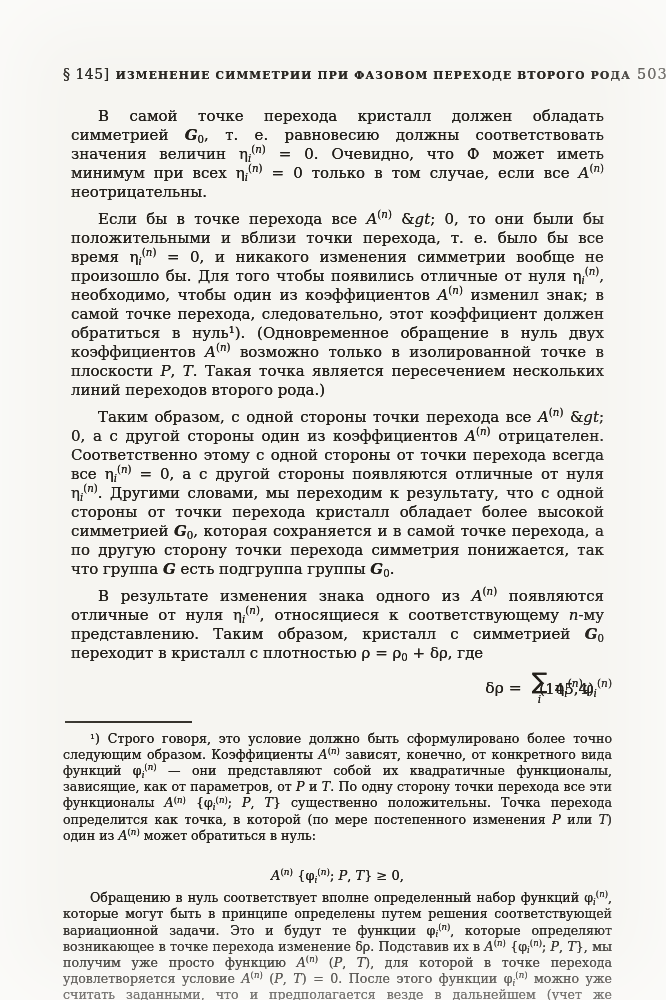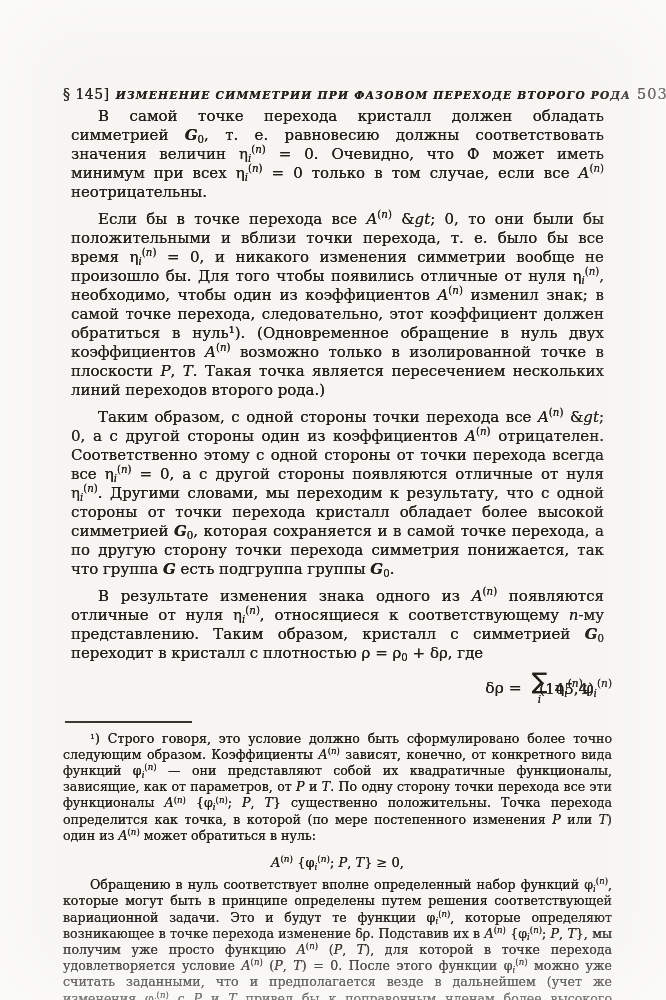--- a/index.html
+++ b/index.html
@@ -16,24 +16,24 @@
   body::after{ 
     content:"";position:absolute;inset:0;pointer-events:none;
     box-shadow:inset 0 0 70px 25px rgba(255,255,255,0.55);
   }
   .page{position:absolute;inset:0;}
   .running-head{
     position:absolute;top:66px;left:63px;width:549px;
     display:flex;align-items:baseline;
     text-shadow:0 0 0.4px currentColor;
   }
-  .section-label{font-size:14px;white-space:nowrap;letter-spacing:0.5px;margin-top:20px;}
+  .section-label{font-size:14px;white-space:nowrap;letter-spacing:0.5px;}
   .running-title{
     flex:1;text-align:center;font-size:10.6px;font-weight:700;
-    letter-spacing:1.25px;white-space:nowrap;padding:0 6px;font-style:italic;
+    letter-spacing:1.25px;white-space:nowrap;padding:0 6px;
   }
   .page-number{font-size:14.5px;letter-spacing:1px;}
   .main{
     position:absolute;top:99px;left:63px;width:549px;
     font-size:15px;line-height:19px;text-align:justify;
     text-shadow:0 0 0.35px currentColor;
   }
   .main p{margin:8px;text-indent:27px;}
   sup,sub{font-size:68%;line-height:0;vertical-align:baseline;position:relative;}
   sup{top:-0.55em;}
@@ -50,21 +50,21 @@
   .footnote-rule{
     margin:14px 0 8px 2px;width:127px;border:none;
     border-top:2px solid #35322c;
   }
   .footnote{
     font-size:12.6px;line-height:16.2px;text-align:justify;
     text-shadow:0 0 0.3px currentColor;
   }
   .footnote p{margin:0;}
   .footnote p.indented{text-indent:27px;}
-  .fn-equation{text-align:center;margin:11px 0 6px;font-size:13px;}
+  .fn-equation{text-align:center;margin:24px 0 6px;font-size:13px;}
 </style>
 </head>
 <body>
 
 <div class="page">
 
   <header class="running-head">
     <span class="section-label">§ 145]</span>
     <span class="running-title">ИЗМЕНЕНИЕ СИММЕТРИИ ПРИ ФАЗОВОМ ПЕРЕХОДЕ ВТОРОГО РОДА</span>
     <span class="page-number">503</span>

